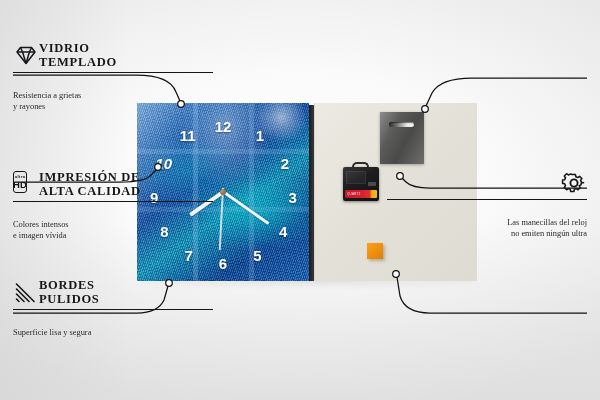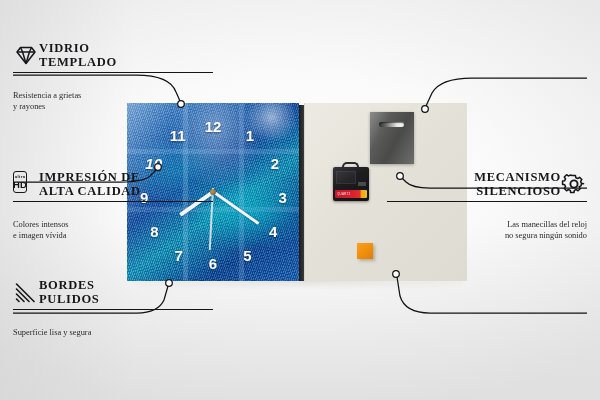--- a/index.html
+++ b/index.html
@@ -30,21 +30,21 @@
     inset: 0;
     background:
       linear-gradient(to bottom, rgba(255,255,255,0) 55%, rgba(205,205,205,0.35) 100%),
       linear-gradient(to right, rgba(200,200,200,0.30) 0%, rgba(255,255,255,0) 22%);
     pointer-events: none;
   }
 
   
   #product {
     position: absolute;
-    left: 127px;
+    left: 137px;
     top: 103px;
     width: 340px;
     height: 178px;
   }
 
   
   #product-shadow {
     position: absolute;
     left: 6px;
     top: 168px;
@@ -496,30 +496,28 @@
       <span class="callout-title">BORDES
 PULIDOS</span>
     </div>
     <div class="callout-rule"></div>
     <div class="callout-desc">Superficie lisa y segura</div>
   </div>
 
 
   <div class="callout right" style="left:387px; top:170px;">
     <div class="callout-head">
-      <span class="callout-title">MECANISMO
-SILENCIOSO</span>
       <span class="callout-icon">
         <svg viewBox="0 0 26 26">
             <g fill="none" stroke="#17171a" stroke-width="1.9" stroke-linejoin="round">
           <path d="M11 3 h4 l0.5 2.6 2.3 1 2.2-1.5 2.8 2.8 -1.5 2.2 1 2.3 2.6 0.5 v0 h-2.6 l-0.5 2.6 -2.3 1 1.5 2.2 -2.8 2.8 -2.2-1.5 -2.3 1 -0.5 2.6 h-4 l-0.5-2.6 -2.3-1 -2.2 1.5 -2.8-2.8 1.5-2.2 -1-2.3 -2.6-0.5 v-4 l2.6-0.5 1-2.3 -1.5-2.2 2.8-2.8 2.2 1.5 2.3-1 Z" transform="scale(0.82) translate(2.6,2.6)"></path>
           <circle cx="13" cy="13" r="3.6"></circle>
         </g>
           </svg>
       </span>
     </div>
     <div class="callout-rule"></div>
     <div class="callout-desc">Las manecillas del reloj
-no segura ningún sonido</div>
+no emiten ningún ultra</div>
   </div>
 
 
 </div>
 
 </body></html>

